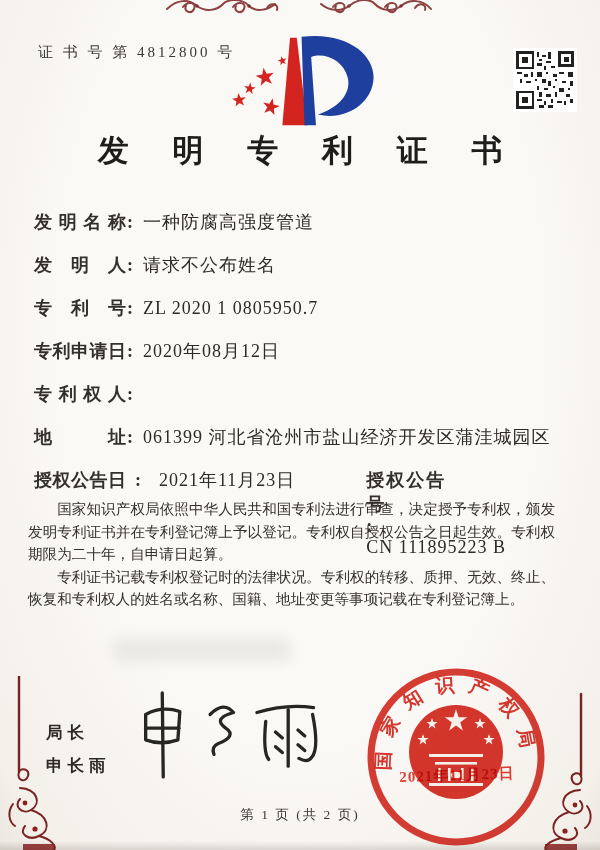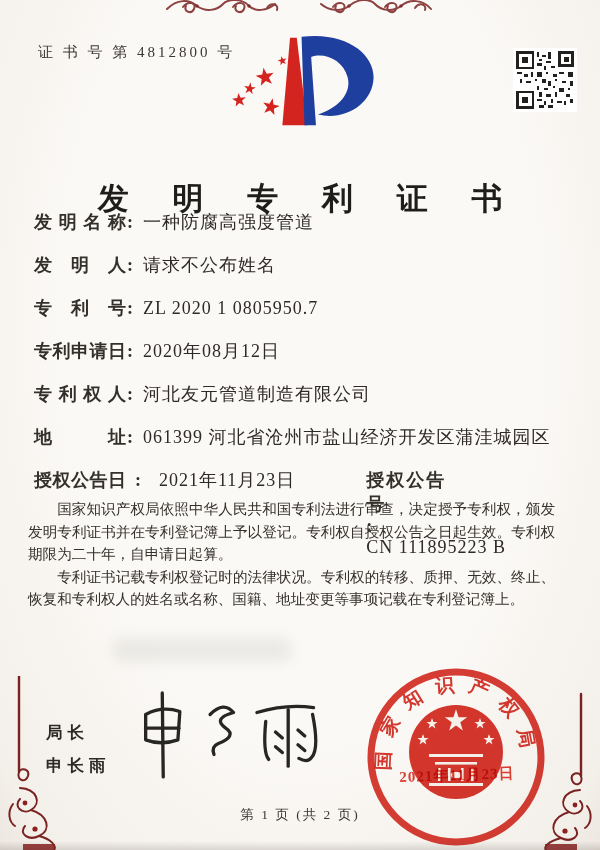--- a/index.html
+++ b/index.html
@@ -5,21 +5,21 @@
   html,body{margin:0;padding:0;background:#e8e5e0;}
   .page{
     position:relative;width:600px;height:850px;overflow:hidden;
     background:radial-gradient(ellipse at 50% 38%, #fbf9f6 55%, #f3efe9 92%, #ece7e0 100%);
     font-family:"Liberation Serif","DejaVu Serif",serif;color:#2f2b28;
   }
   .cert-no{position:absolute;left:38px;top:43px;font-size:15px;letter-spacing:3px;color:#3b3734;}
   .logo{position:absolute;left:226px;top:33px;width:178px;height:96px;}
   .qr{position:absolute;left:513px;top:47px;width:64px;height:66px;}
   .title{position:absolute;left:0;top:130px;width:100%;text-align:center;
-    font-size:31px;font-weight:700;letter-spacing:18px;color:#1f1d1b;text-indent:18px;margin-top:48px;}
+    font-size:31px;font-weight:700;letter-spacing:18px;color:#1f1d1b;text-indent:18px;}
   .fields{position:absolute;left:34px;top:210px;width:520px;font-size:18px;}
   .frow{display:flex;align-items:baseline;height:43px;}
   .flabel{display:inline-block;width:92px;font-weight:600;color:#33302c;
     text-align:justify;text-align-last:justify;}
   .colon{margin:0 10px 0 1px;font-weight:600;}
   .fvalue{letter-spacing:1px;color:#2e2a27;}
   .frow.double{gap:8px;font-family:Liberation Serif, serif;}
   .pair2{margin-left:62px;display:flex;align-items:baseline;flex-direction:column;}
   .pair2 .flabel{width:78px;}
   .body-text{position:absolute;left:28px;top:498px;width:527px;font-size:14.6px;
@@ -122,21 +122,20 @@
       <span class="fvalue">ZL 2020 1 0805950.7</span>
     </div>
     <div class="frow">
       <span class="flabel">专利申请日</span>
         <span class="colon">:</span>
       <span class="fvalue">2020年08月12日</span>
     </div>
     <div class="frow">
       <span class="flabel">专利权人</span>
         <span class="colon">:</span>
-      <span class="fvalue">河北友元管道制造有限公司</span>
     </div>
     <div class="frow">
       <span class="flabel">地址</span>
         <span class="colon">:</span>
       <span class="fvalue">061399 河北省沧州市盐山经济开发区蒲洼城园区</span>
     </div>
     <div class="frow double">
       <span class="flabel">授权公告日</span>
         <span class="colon">:</span>
       <span class="fvalue">2021年11月23日</span>

